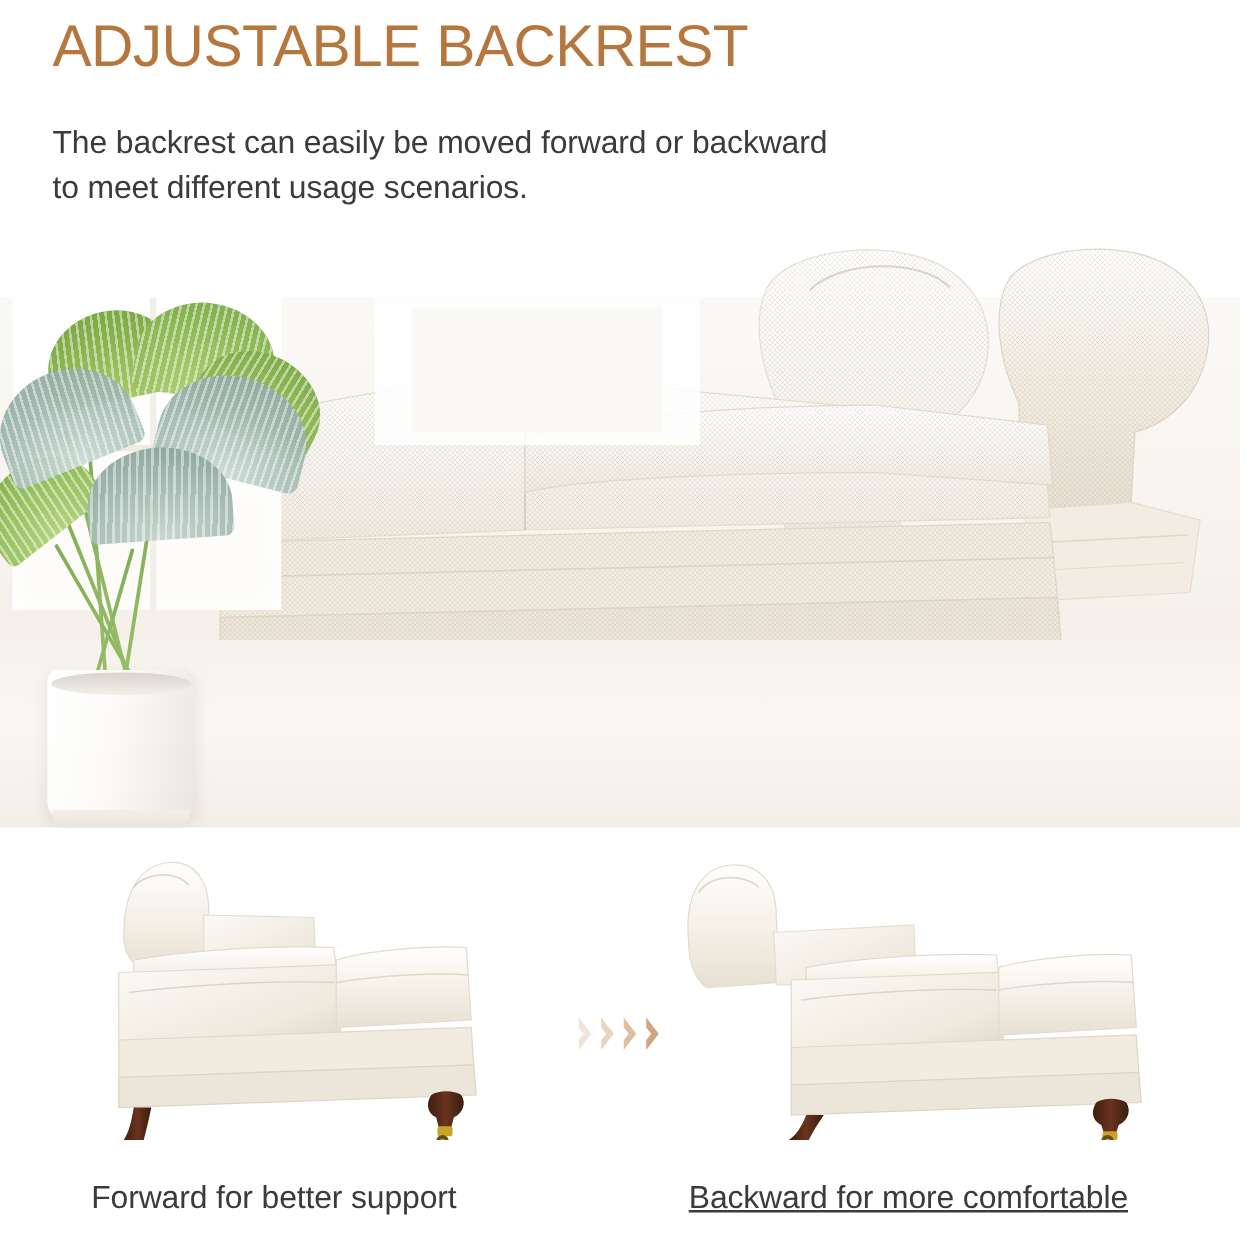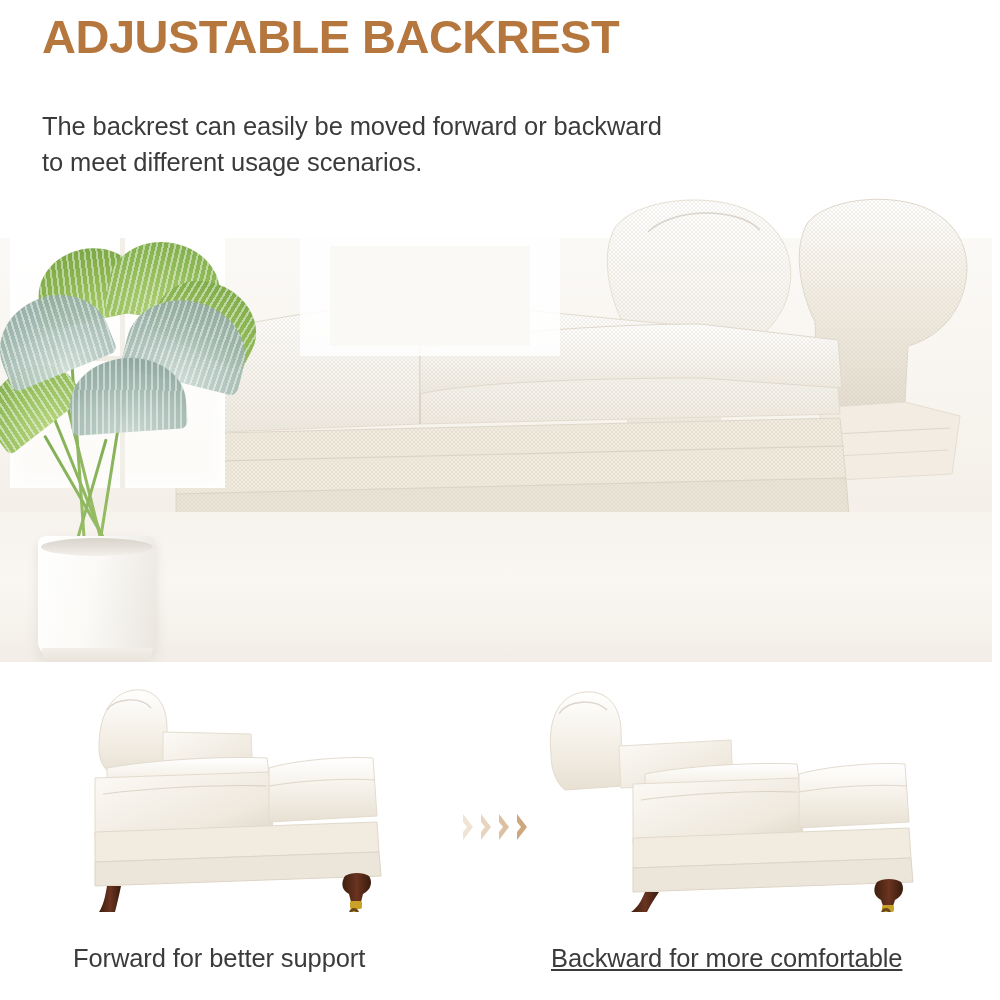--- a/index.html
+++ b/index.html
@@ -20,37 +20,36 @@
   .header {
     position: absolute;
     left: 0; top: 0;
     width: 1000px;
   }
   .title {
     position: absolute;
     left: 42px;
     top: 12px;
     font-size: 47px;
-    font-weight: bold;
+    font-weight: normal;
     letter-spacing: -0.5px;
     color: #b5773e;
     white-space: nowrap;
     line-height: 1.05;
   }
   .subtitle {
     position: absolute;
     left: 42px;
     top: 96px;
     font-size: 25.5px;
     font-weight: 400;
     color: #3b3b3b;
     line-height: 1.42;
     letter-spacing: -0.1px;
     white-space: pre-line;
-    margin-top: 12px;
   }
 
   
   .hero {
     position: absolute;
     left: 0;
     top: 238px;
     width: 992px;
     height: 424px;
     background:

